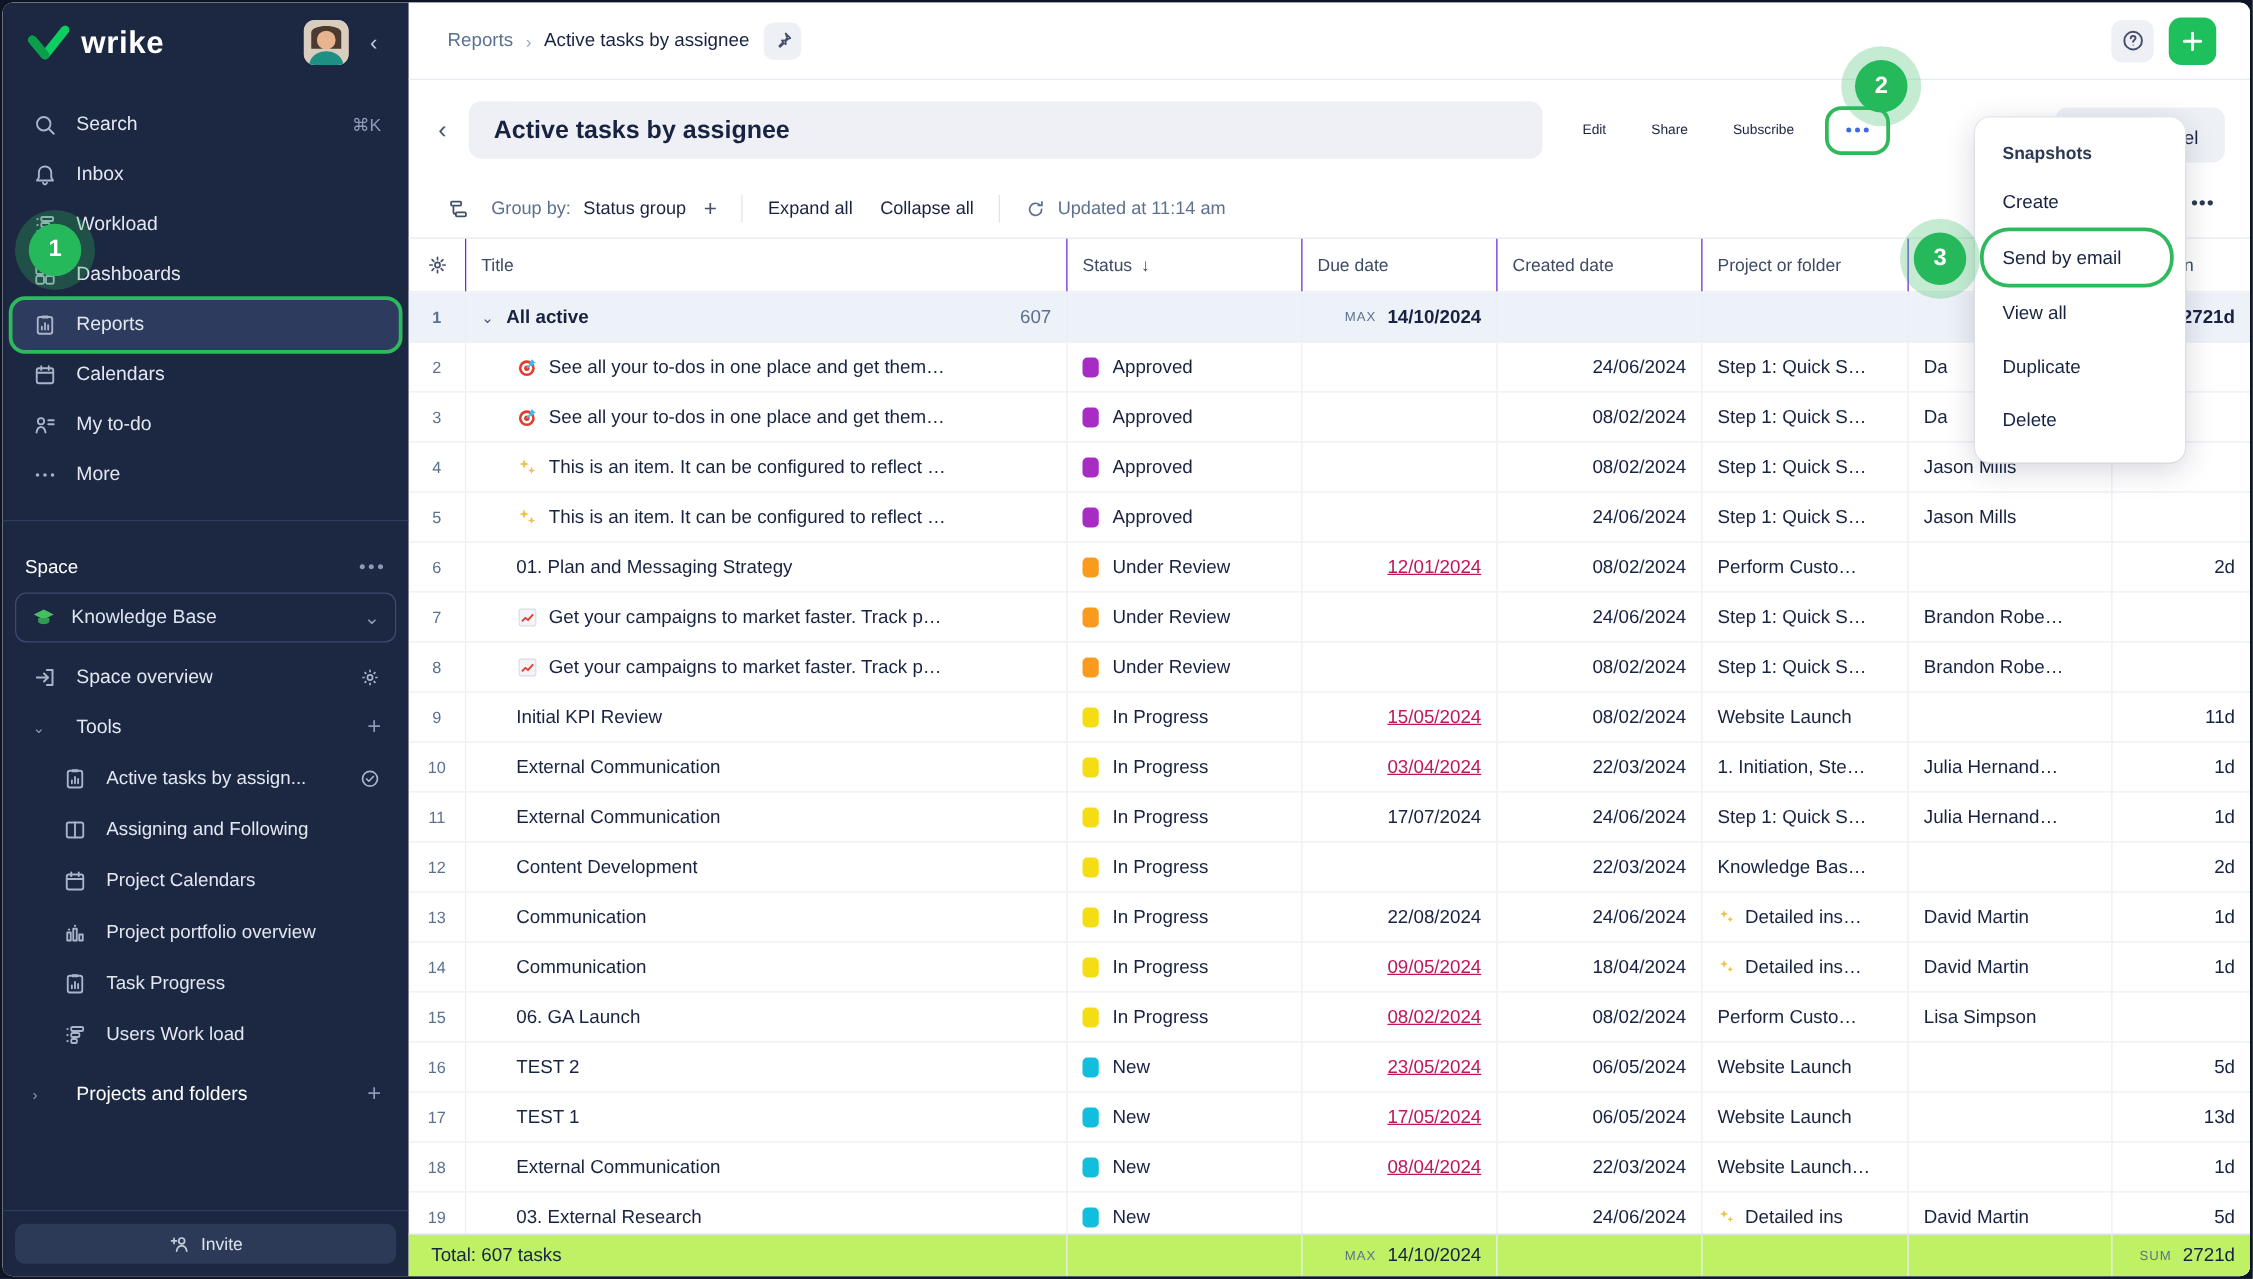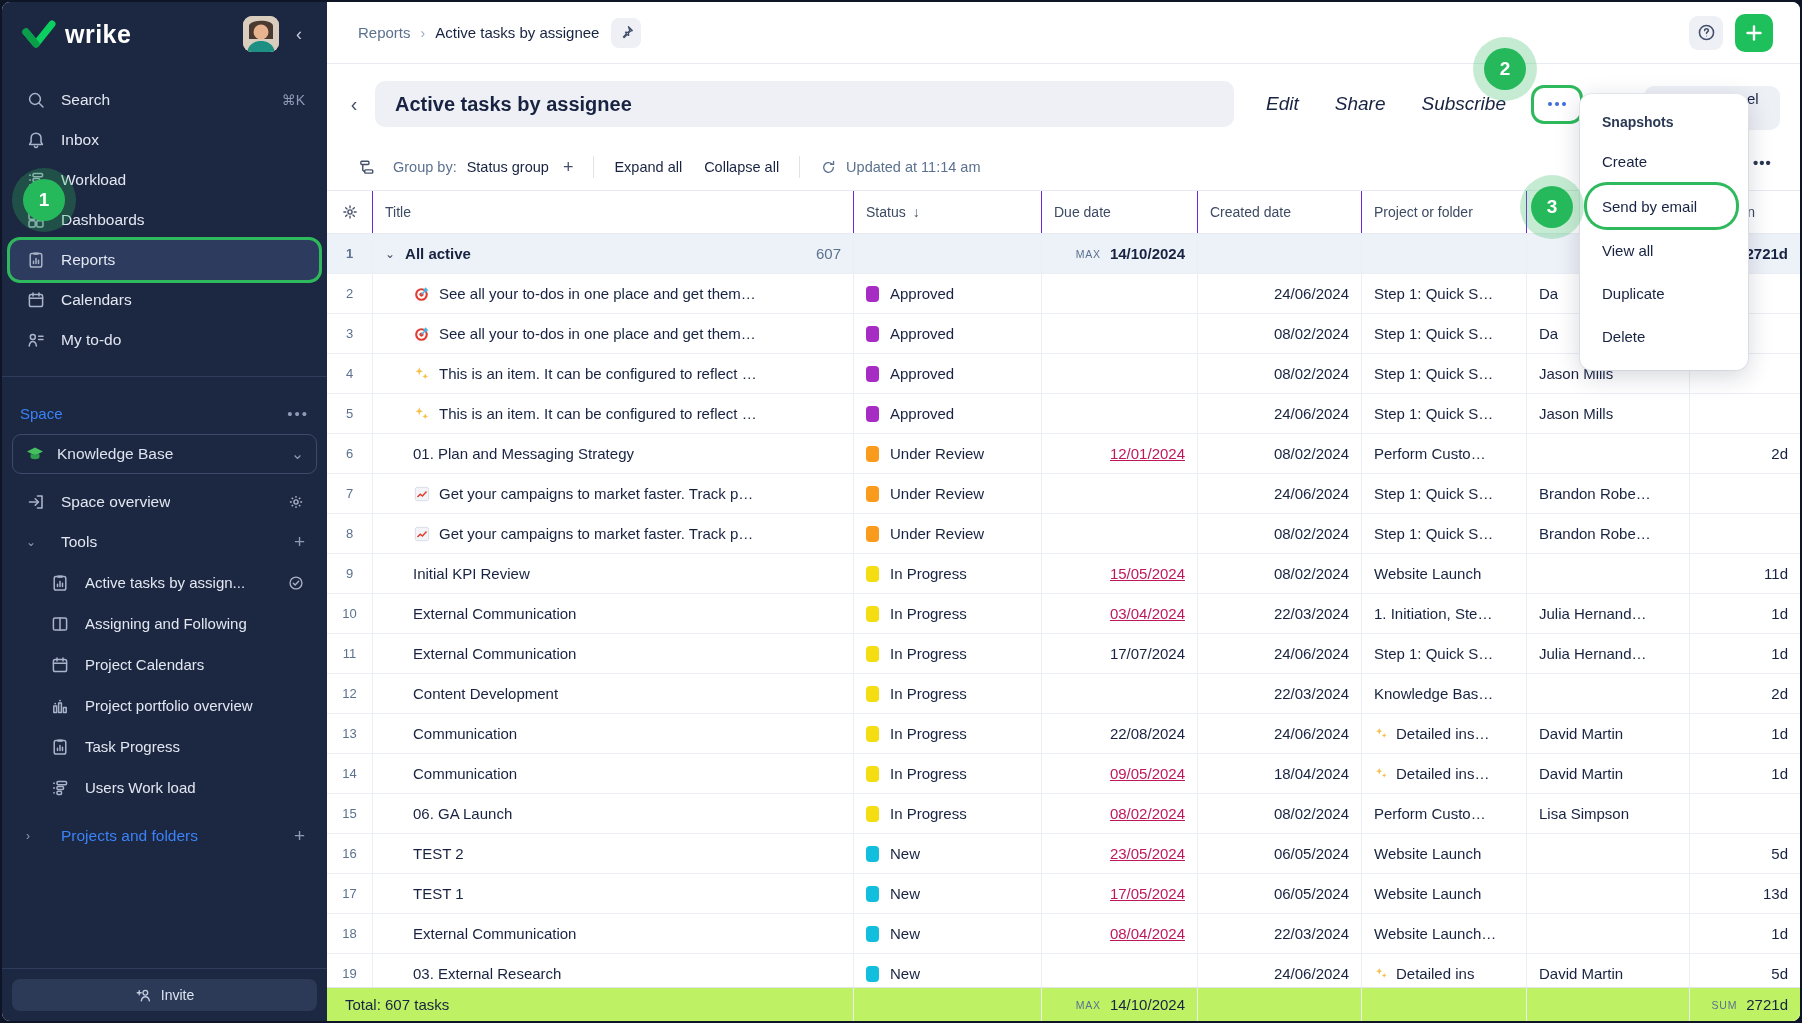--- a/index.html
+++ b/index.html
@@ -22,21 +22,21 @@
   .sb-row.selected{background:#2c3b5e;box-shadow:0 0 0 3px #2eba5c;}
   .sb-divider{height:1px;background:#2e3c5c;margin:16px 0 0 0;}
   .sb-space-head{display:flex;align-items:center;padding:28px 18px 10px 18px;color:#8d9ab5;font-size:15px;}
   .sb-space-head .dots{margin-left:auto;letter-spacing:2px;color:#8d9ab5;cursor:pointer;}
   .kb-pill{display:flex;align-items:center;height:40px;margin:2px 10px;padding:0 12px;border:1px solid #3c4a6b;border-radius:9px;font-size:15.5px;cursor:pointer;}
   .kb-pill .lbl{margin-left:12px;}
   .kb-pill .right{margin-left:auto;color:#8d9ab5;}
   .kb-pill .ic{width:20px;height:20px;}
   .sb-tools{padding:0 8px;}
   .sb-tools .sb-row{padding-left:40px;font-size:15px;height:41px;}
-  .muted{color:#3b82f6;}
+  .muted{color:#ffffff;}
   .sb-foot{margin-top:auto;border-top:1px solid #2e3c5c;padding:10px;}
   .invite-btn{display:flex;align-items:center;justify-content:center;gap:8px;width:100%;height:32px;background:#2c3a58;border:none;border-radius:8px;color:#dde3ee;font-size:14px;font-family:inherit;cursor:pointer;}
   .invite-btn .ic{width:18px;height:18px;color:#c3ccdd;}
 
   
   .main{position:relative;flex:1;display:flex;flex-direction:column;background:#fff;min-width:0;}
   .crumbbar{display:flex;align-items:center;height:62px;padding:0 27px 0 31px;border-bottom:1px solid #e8ecf2;flex:none;}
   .crumb-link{color:#5b718f;font-size:15px;cursor:pointer;}
   .crumb-sep{color:#9aa7bc;margin:0 10px;font-size:14px;}
   .crumb-cur{color:#182342;font-size:15px;}
@@ -45,21 +45,21 @@
   .crumb-right{margin-left:auto;display:flex;align-items:center;gap:12px;}
   .help-btn{width:34px;height:34px;border-radius:9px;background:#eef0f5;display:flex;align-items:center;justify-content:center;cursor:pointer;color:#44506b;}
   .help-btn .ic{width:21px;height:21px;}
   .create-btn{width:38px;height:38px;border-radius:10px;background:#1dc05b;display:flex;align-items:center;justify-content:center;cursor:pointer;color:#fff;}
   .create-btn .ic{width:20px;height:20px;}
 
   .title-row{display:flex;align-items:center;height:80px;padding:0 28px 0 14px;flex:none;}
   .back-btn{width:26px;text-align:center;color:#44506b;font-size:20px;cursor:pointer;}
   .title-input{width:859px;flex:none;height:46px;margin-left:8px;background:#eef0f5;border-radius:10px;display:flex;align-items:center;padding:0 20px;font-size:20px;font-weight:bold;color:#182342;cursor:text;}
   .title-actions{display:flex;align-items:center;margin-left:32px;gap:36px;}
-  .txt-btn{font-size:19px;color:#182342;cursor:pointer;white-space:nowrap;font-style:italic;}
+  .txt-btn{font-size:11px;color:#182342;cursor:pointer;white-space:nowrap;}
   .more-btn{margin-left:28px;width:46px;height:33px;border-radius:10px;background:#fff;box-shadow:0 0 0 3px #2eba5c;display:flex;align-items:center;justify-content:center;gap:3px;cursor:pointer;}
   .more-btn i{width:4px;height:4px;border-radius:50%;background:#3e6ae0;}
 
   .toolbar{display:flex;align-items:center;height:46px;padding:0 31px;flex:none;color:#182342;font-size:14.5px;}
   .toolbar .ic{width:19px;height:19px;color:#44506b;}
   .tb-label{color:#5b718f;margin:0 10px 0 16px;text-align:right;}
   .tb-value{color:#182342;cursor:pointer;}
   .tb-plus{margin-left:14px;color:#44506b;cursor:pointer;font-size:18px;}
   .tb-sep{width:1px;height:22px;background:#dfe3ea;margin:0 20px;}
   .tb-btn{cursor:pointer;}
@@ -96,21 +96,21 @@
   .total-cell{grid-column:1/3;padding-left:18px !important;}
 
   
   .ctx-menu{position:absolute;left:1253px;top:92px;width:168px;background:#fff;border-radius:12px;box-shadow:0 6px 24px rgba(20,30,60,.18),0 0 0 1px #eef0f4;z-index:30;padding:14px 0 12px 0;}
   .ctx-header{padding:6px 22px 10px 22px;font-size:14px;font-weight:bold;color:#2b3954;}
   .ctx-item{height:43px;display:flex;align-items:center;padding:0 22px;font-size:15px;color:#182342;cursor:pointer;}
   .ctx-hl{margin:2px 12px 2px 7px;box-shadow:0 0 0 3px #2eba5c;border-radius:20px;background:#fff;}
   .ctx-hl .ctx-item{height:42px;padding:0 15px;}
   .num-circle{position:absolute;width:42px;height:42px;border-radius:50%;background:#26b95c;color:#fff;font-size:19px;font-weight:bold;display:flex;align-items:center;justify-content:center;box-shadow:0 0 0 11px rgba(46,186,92,.28);z-index:40;}
   .partial-pill{position:absolute;left:1317px;top:84px;width:136px;height:44px;background:#edf0f5;border-radius:10px;z-index:5;font-size:15px;color:#182342;}
-  .partial-pill span{position:absolute;left:103px;top:4px;}
+  .partial-pill span{position:absolute;left:103px;top:16px;}
   .tb-overflow-dots{position:absolute;left:1426px;top:152px;z-index:2;color:#2b3954;font-size:15px;letter-spacing:1px;font-weight:bold;cursor:pointer;}
   .ic{display:block;}
 </style>
 </head>
 <body>
 
 <div class="window">
 
   <aside class="sidebar">
     <div class="sb-head">
@@ -188,20 +188,29 @@
     <span class="lbl">Calendars</span>
 
   </div>
   <div class="sb-row ">
     <svg class="ic" viewBox="0 0 20 20">
             <circle cx="6.8" cy="7" r="2.5" fill="none" stroke="currentColor" stroke-width="1.5" stroke-linecap="round" stroke-linejoin="round"></circle>
             <path d="M3.2 16c.5-2.9 2-4.4 3.6-4.4s3.1 1.5 3.6 4.4" fill="none" stroke="currentColor" stroke-width="1.5" stroke-linecap="round" stroke-linejoin="round"></path>
             <path d="M12.6 6.2H17M12.6 9.4h4.4" fill="none" stroke="currentColor" stroke-width="1.5" stroke-linecap="round" stroke-linejoin="round"></path>
           </svg>
     <span class="lbl">My to-do</span>
+
+  </div>
+  <div class="sb-row ">
+    <svg class="ic" viewBox="0 0 20 20">
+            <circle cx="4" cy="10" r="1.4" fill="currentColor"></circle>
+            <circle cx="10" cy="10" r="1.4" fill="currentColor"></circle>
+            <circle cx="16" cy="10" r="1.4" fill="currentColor"></circle>
+          </svg>
+    <span class="lbl">More</span>
 
   </div>
       </nav>
     <div class="sb-divider"></div>
 
     <div class="sb-space-head">
       <span class="muted">Space</span>
       <span class="dots">•••</span>
     </div>
 

